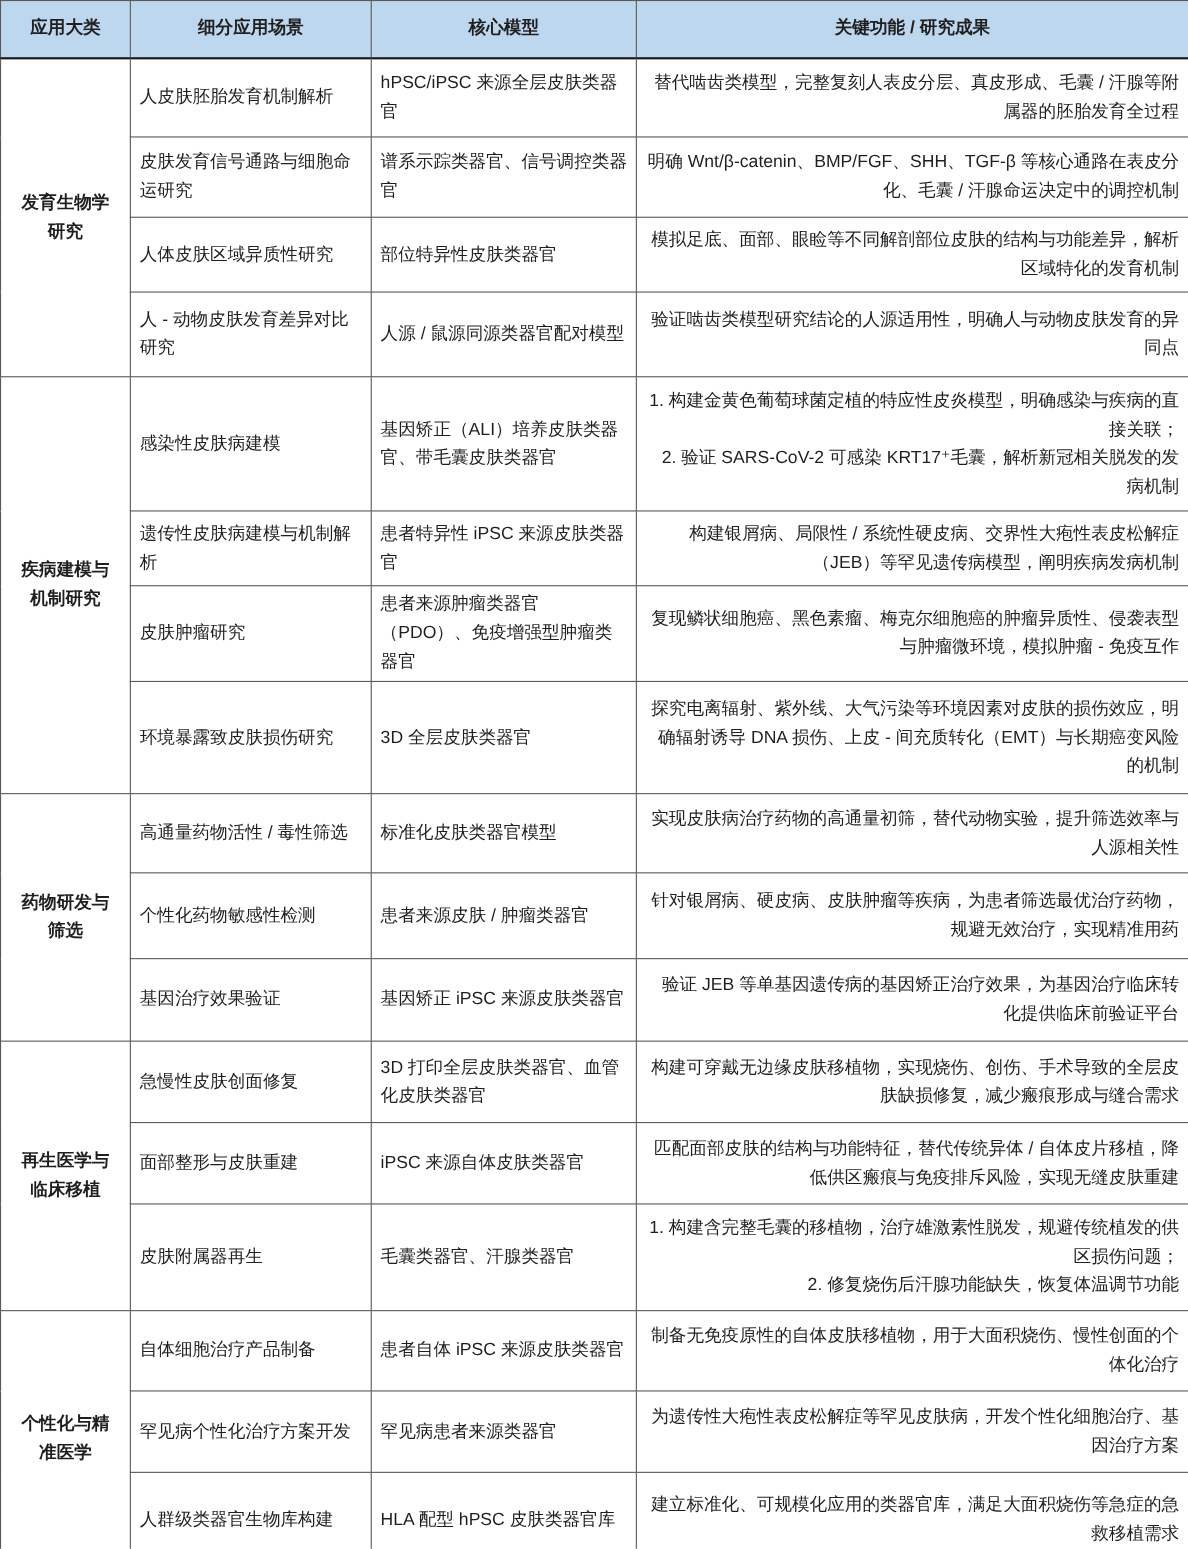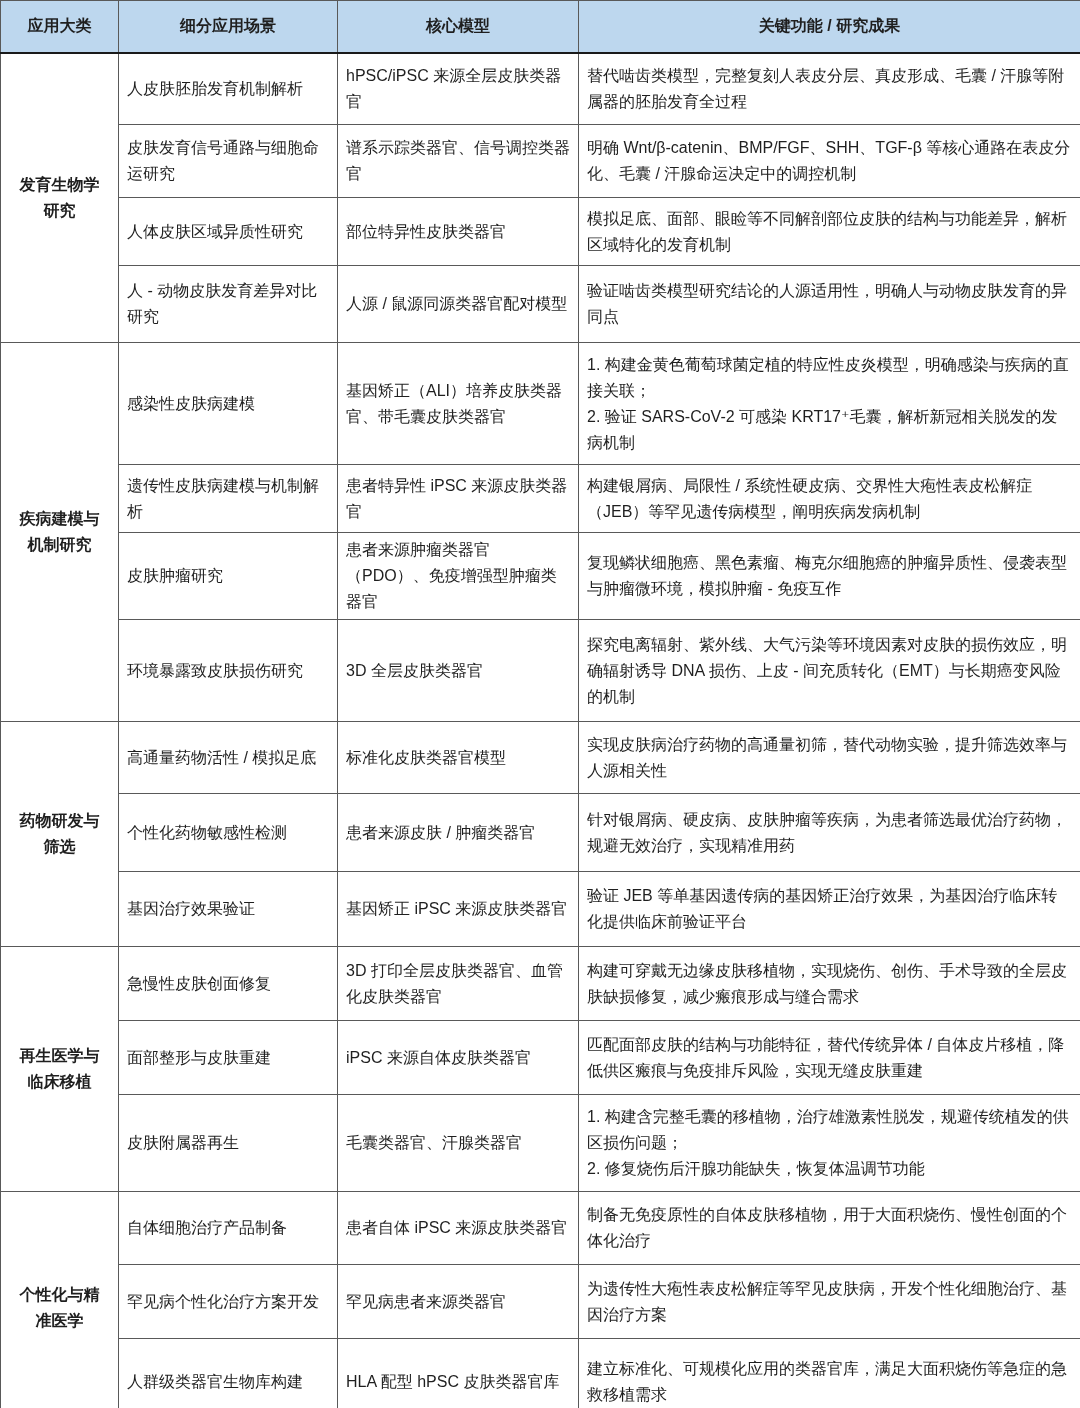--- a/index.html
+++ b/index.html
@@ -34,21 +34,21 @@
     font-weight: bold;
     text-align: center;
     padding: 16px 4px;
     white-space: pre-line;
   }
   .app-table td.scen, .app-table td.model {
     text-align: left;
     padding: 4px 8px;
   }
   .app-table td.func {
-    text-align: left;
+    text-align: right;
     padding: 4px 8px;
     white-space: pre-line;
   }
   .watermark {
     position: absolute;
     left: 655px; top: 1408px;
     display: flex; align-items: center;
     opacity: 0.55;
     pointer-events: none;
     z-index: 5;
@@ -135,21 +135,21 @@
     </tr>
     <tr style="height:102px">
       <td class="scen">环境暴露致皮肤损伤研究</td>
       <td class="model">3D 全层皮肤类器官</td>
       <td class="func">探究电离辐射、紫外线、大气污染等环境因素对皮肤的损伤效应，明确辐射诱导 DNA 损伤、上皮 - 间充质转化（EMT）与长期癌变风险的机制</td>
     </tr>
 
     <tr style="height:72px">
       <td class="cat" rowspan="3">药物研发与
 筛选</td>
-      <td class="scen">高通量药物活性 / 模拟足底</td>
+      <td class="scen">高通量药物活性 / 毒性筛选</td>
       <td class="model">标准化皮肤类器官模型</td>
       <td class="func">实现皮肤病治疗药物的高通量初筛，替代动物实验，提升筛选效率与人源相关性</td>
     </tr>
     <tr style="height:78px">
       <td class="scen">个性化药物敏感性检测</td>
       <td class="model">患者来源皮肤 / 肿瘤类器官</td>
       <td class="func">针对银屑病、硬皮病、皮肤肿瘤等疾病，为患者筛选最优治疗药物，规避无效治疗，实现精准用药</td>
     </tr>
     <tr style="height:75px">
       <td class="scen">基因治疗效果验证</td>

